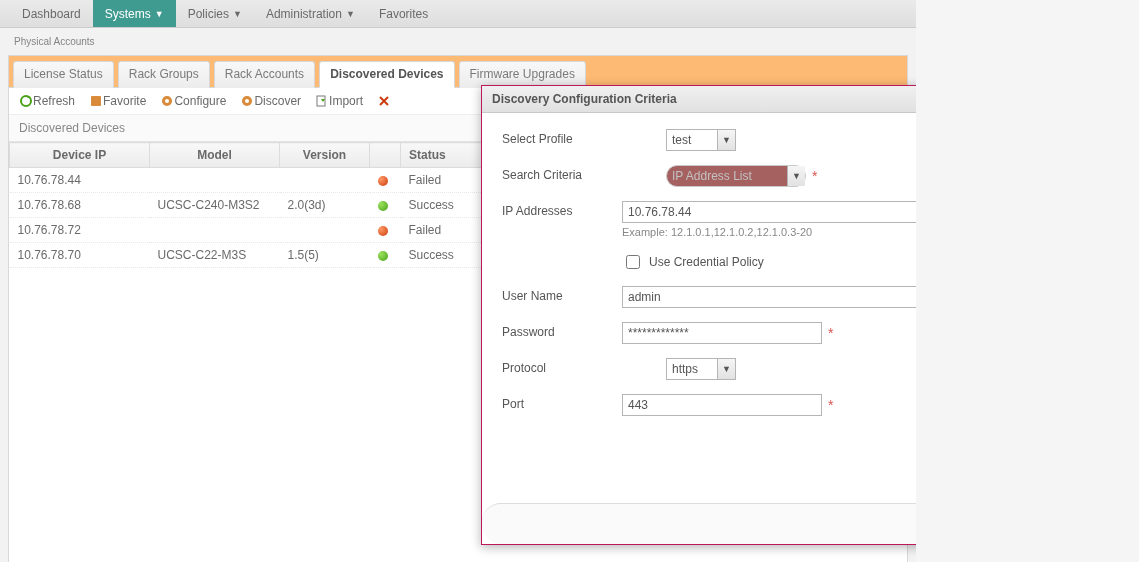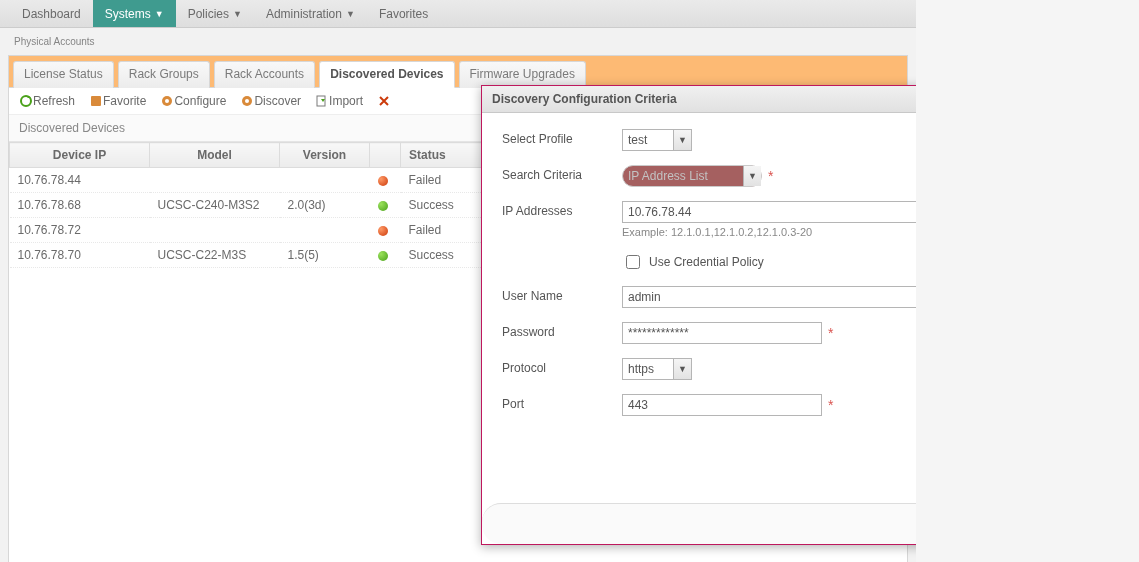--- a/index.html
+++ b/index.html
@@ -47,21 +47,21 @@
   select[disabled], input[disabled] { color:#aaa; background:#7f1d1d;border-radius:11px; }
   input.wide { width:300px; }
   input.med { width:200px; }
   .help { color:#888; font-size:11px; margin-top:3px; }
   .chk { display:flex; align-items:center; gap:6px; }
   .chk input { width:14px; height:14px; }
 
   .modal-foot { border-top:1px solid #ddd; padding:8px 12px; display:flex; justify-content:flex-end; gap:10px; background:#fafafa;border-radius:19px; }
   .btn { border:1px solid #b5b5b5; background:linear-gradient(to bottom,#fdfdfd,#e8e8e8); padding:4px 16px; border-radius:3px; color:#555; cursor:pointer; font-size:12px; }
 
-  .sel-wrap { position:relative; display:inline-flex; align-items:stretch; }
+  .sel-wrap { position:relative; display:inline-flex; align-items:stretch;margin-left:44px; }
   .sel-wrap select { appearance:none; -webkit-appearance:none; padding-right:22px; }
   .sel-wrap .arrow { position:absolute; right:1px; top:1px; bottom:1px; width:18px; border-left:1px solid #b5b5b5; background:linear-gradient(to bottom,#f5f5f5,#e2e2e2); display:flex; align-items:center; justify-content:center; pointer-events:none; font-size:9px; color:#555; }
 </style>
 </head>
 <body>
 
 <div class="app">
 
   <div class="topnav">
     <div class="nav-item">

